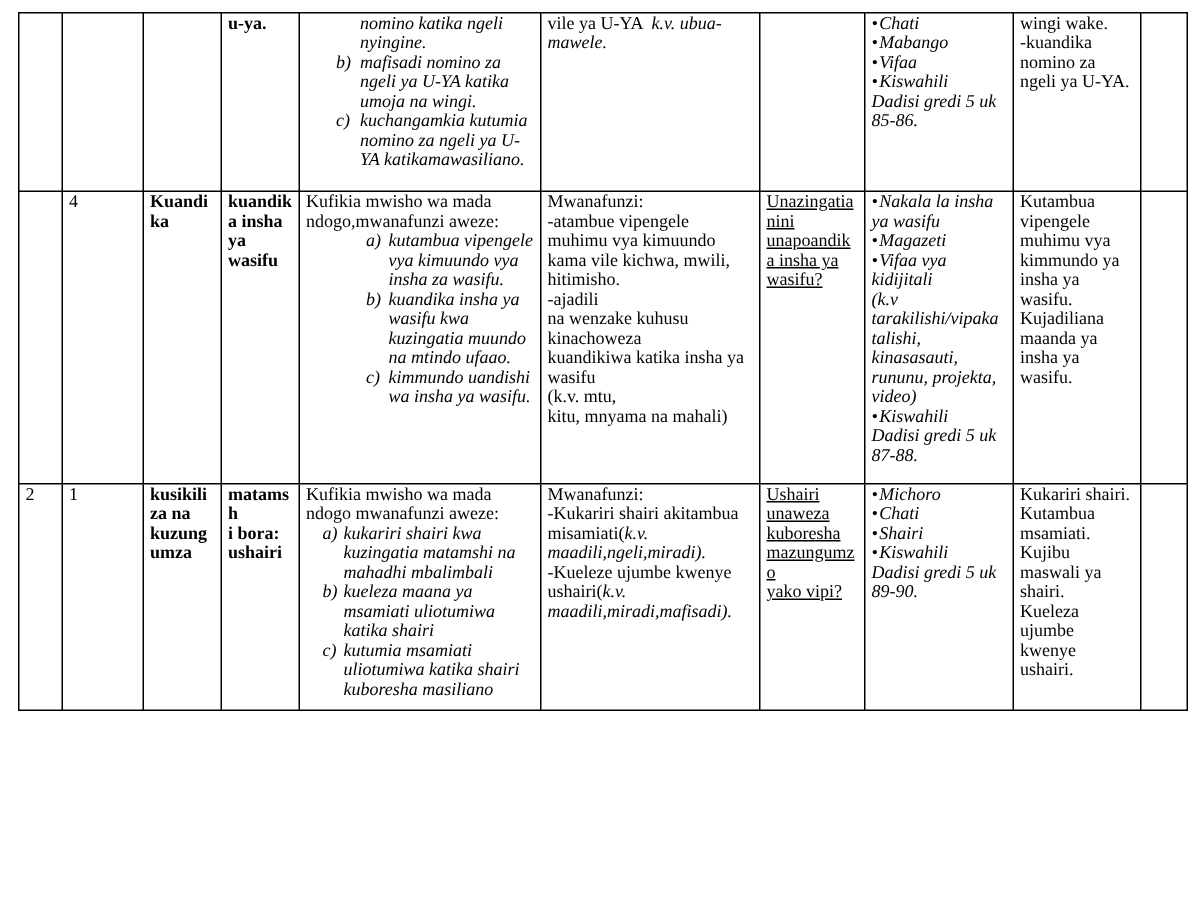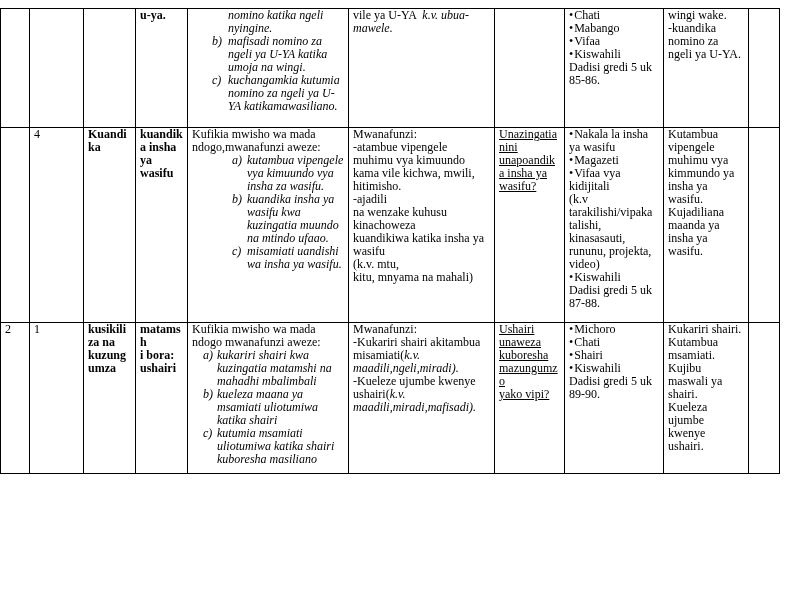--- a/index.html
+++ b/index.html
@@ -5,21 +5,21 @@
   html,body{margin:0;padding:0;background:#ffffff;}
   .page{
     position:relative;
     width:792px;height:612px;
     background:#ffffff;
     font-family:"Liberation Serif","DejaVu Serif",serif;
     font-size:12px;line-height:13px;color:#000000;
     overflow:hidden;
   }
   table.sow{
-    position:absolute;left:0;top:8px;
+    position:absolute;left:12px;top:8px;
     width:779px;
     border-collapse:collapse;table-layout:fixed;
   }
   table.sow td{
     border:1px solid #000000;
     vertical-align:top;
     padding:0 4px 1px 4px;
     overflow:hidden;
   }
   tr.r0{height:119px;}
@@ -31,21 +31,21 @@
   td.num{padding-left:13px;}
   td.ci{padding:0 1px 1px 3px;text-decoration:underline;}
   .item{position:relative;font-style:italic;}
   .marker{position:absolute;top:0;}
   .oc-a .item{padding-left:36px;}
   .oc-a .marker{left:20px;}
   .oc-b .item{padding-left:55px;}
   .oc-b .marker{left:40px;}
   .oc-c .item{padding-left:25px;}
   .oc-c .marker{left:11px;}
-  .bi{white-space:pre-wrap;word-wrap:break-word;}
+  .bi{white-space:pre-wrap;word-wrap:break-word;font-style:italic;}
   .bdot{padding-right:1px;}
 </style>
 </head>
 <body>
 
 <div class="page">
   <table class="sow">
     <colgroup>
       <col style="width:29px">
         <col style="width:54px">
@@ -147,21 +147,21 @@
         </div>
         <div class="item">
           <span class="marker">b)</span>
           <span class="pre">kuandika insha ya
 wasifu kwa
 kuzingatia muundo
 na mtindo ufaao.</span>
         </div>
         <div class="item">
           <span class="marker">c)</span>
-          <span class="pre">misamiati uandishi
+          <span class="pre">kimmundo uandishi
 wa insha ya wasifu.</span>
         </div>
       </td>
       <td>
         <div class="pre"><span>Mwanafunzi:
 -atambue vipengele
 muhimu vya kimuundo
 kama vile kichwa, mwili,
 hitimisho.
 -ajadili

